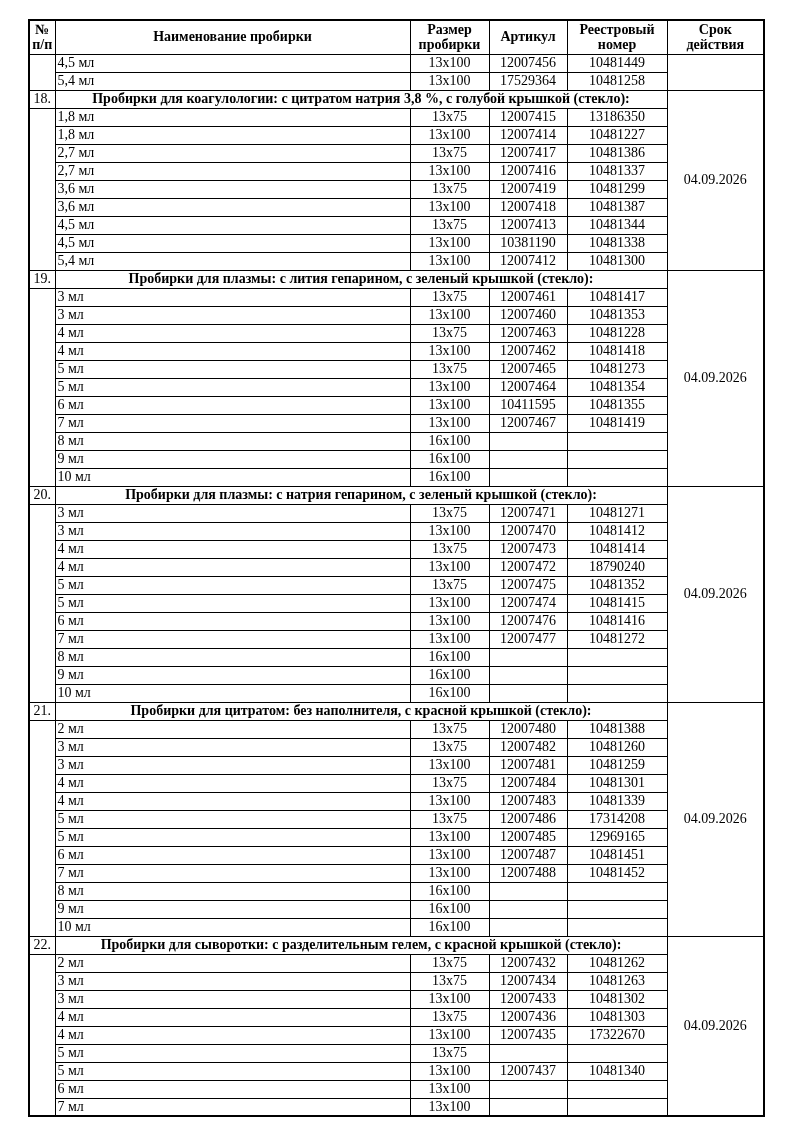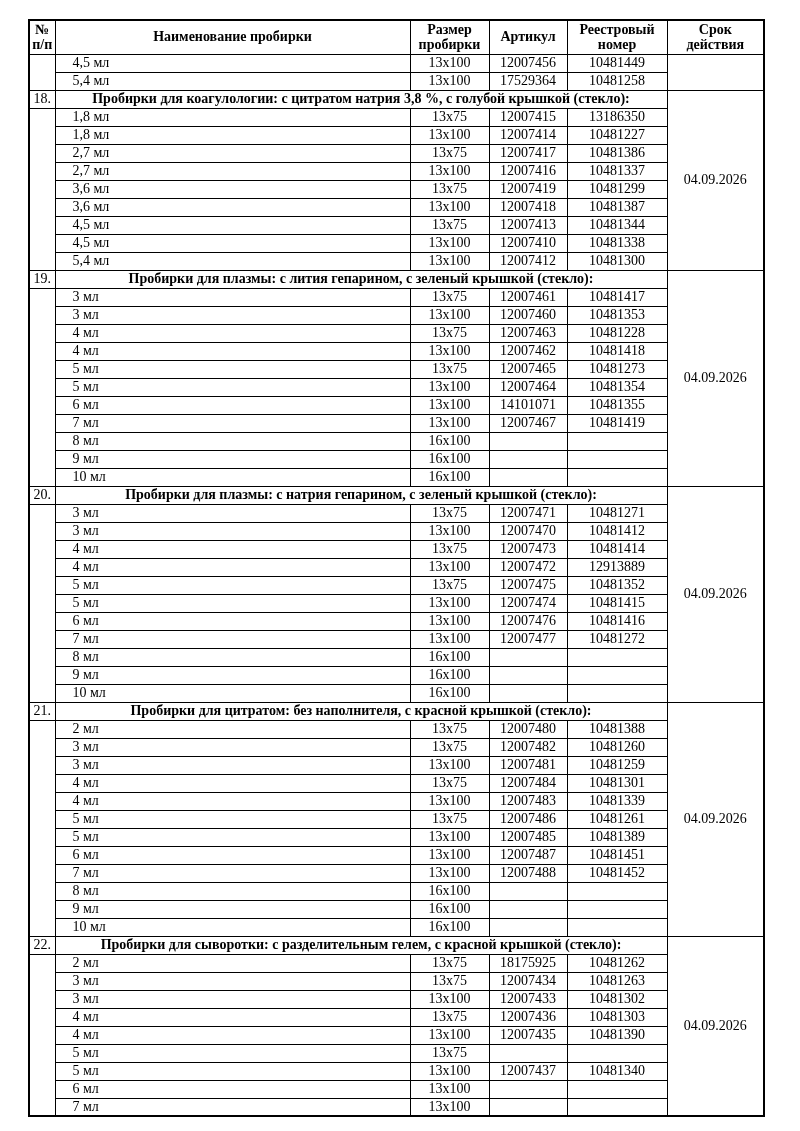--- a/index.html
+++ b/index.html
@@ -42,21 +42,21 @@
     font-weight: bold;
     text-align: center;
     white-space: pre-line;
     font-size: 14px;
   }
   td.cell-num {
     text-align: center;
   }
   td.cell-name {
     text-align: left;
-    padding-left: 17px;
+    padding-left: 2px;
   }
   td.cell-size, td.cell-article, td.cell-registry {
     text-align: center;
   }
   td.cell-section-title {
     font-weight: bold;
     text-align: center;
     white-space: nowrap;
   }
   td.cell-validity {
@@ -150,21 +150,21 @@
         </tr>
         <tr>
           <td class="cell-name">4,5 мл</td>
           <td class="cell-size">13x75</td>
           <td class="cell-article">12007413</td>
           <td class="cell-registry">10481344</td>
         </tr>
         <tr>
           <td class="cell-name">4,5 мл</td>
           <td class="cell-size">13x100</td>
-          <td class="cell-article">12007410</td>
+          <td class="cell-article">10381190</td>
           <td class="cell-registry">10481338</td>
         </tr>
         <tr>
           <td class="cell-name">5,4 мл</td>
           <td class="cell-size">13x100</td>
           <td class="cell-article">12007412</td>
           <td class="cell-registry">10481300</td>
         </tr>
         <tr>
           <td class="cell-num">19.</td>
@@ -204,21 +204,21 @@
         </tr>
         <tr>
           <td class="cell-name">5 мл</td>
           <td class="cell-size">13x100</td>
           <td class="cell-article">12007464</td>
           <td class="cell-registry">10481354</td>
         </tr>
         <tr>
           <td class="cell-name">6 мл</td>
           <td class="cell-size">13x100</td>
-          <td class="cell-article">14101071</td>
+          <td class="cell-article">10411595</td>
           <td class="cell-registry">10481355</td>
         </tr>
         <tr>
           <td class="cell-name">7 мл</td>
           <td class="cell-size">13x100</td>
           <td class="cell-article">12007467</td>
           <td class="cell-registry">10481419</td>
         </tr>
         <tr>
           <td class="cell-name">8 мл</td>
@@ -259,21 +259,21 @@
         <tr>
           <td class="cell-name">4 мл</td>
           <td class="cell-size">13x75</td>
           <td class="cell-article">12007473</td>
           <td class="cell-registry">10481414</td>
         </tr>
         <tr>
           <td class="cell-name">4 мл</td>
           <td class="cell-size">13x100</td>
           <td class="cell-article">12007472</td>
-          <td class="cell-registry">12913889</td>
+          <td class="cell-registry">18790240</td>
         </tr>
         <tr>
           <td class="cell-name">5 мл</td>
           <td class="cell-size">13x75</td>
           <td class="cell-article">12007475</td>
           <td class="cell-registry">10481352</td>
         </tr>
         <tr>
           <td class="cell-name">5 мл</td>
           <td class="cell-size">13x100</td>
@@ -343,27 +343,27 @@
         <tr>
           <td class="cell-name">4 мл</td>
           <td class="cell-size">13x100</td>
           <td class="cell-article">12007483</td>
           <td class="cell-registry">10481339</td>
         </tr>
         <tr>
           <td class="cell-name">5 мл</td>
           <td class="cell-size">13x75</td>
           <td class="cell-article">12007486</td>
-          <td class="cell-registry">10481261</td>
+          <td class="cell-registry">17314208</td>
         </tr>
         <tr>
           <td class="cell-name">5 мл</td>
           <td class="cell-size">13x100</td>
           <td class="cell-article">12007485</td>
-          <td class="cell-registry">10481389</td>
+          <td class="cell-registry">12969165</td>
         </tr>
         <tr>
           <td class="cell-name">6 мл</td>
           <td class="cell-size">13x100</td>
           <td class="cell-article">12007487</td>
           <td class="cell-registry">10481451</td>
         </tr>
         <tr>
           <td class="cell-name">7 мл</td>
           <td class="cell-size">13x100</td>
@@ -390,21 +390,21 @@
         </tr>
         <tr>
           <td class="cell-num">22.</td>
           <td class="cell-section-title" colspan="4">Пробирки для сыворотки: с разделительным гелем, с красной крышкой (стекло):</td>
           <td class="cell-validity" rowspan="10">04.09.2026</td>
         </tr>
         <tr>
           <td class="cell-num" rowspan="9"></td>
           <td class="cell-name">2 мл</td>
           <td class="cell-size">13x75</td>
-          <td class="cell-article">18175925</td>
+          <td class="cell-article">12007432</td>
           <td class="cell-registry">10481262</td>
         </tr>
         <tr>
           <td class="cell-name">3 мл</td>
           <td class="cell-size">13x75</td>
           <td class="cell-article">12007434</td>
           <td class="cell-registry">10481263</td>
         </tr>
         <tr>
           <td class="cell-name">3 мл</td>
@@ -415,21 +415,21 @@
         <tr>
           <td class="cell-name">4 мл</td>
           <td class="cell-size">13x75</td>
           <td class="cell-article">12007436</td>
           <td class="cell-registry">10481303</td>
         </tr>
         <tr>
           <td class="cell-name">4 мл</td>
           <td class="cell-size">13x100</td>
           <td class="cell-article">12007435</td>
-          <td class="cell-registry">10481390</td>
+          <td class="cell-registry">17322670</td>
         </tr>
         <tr>
           <td class="cell-name">5 мл</td>
           <td class="cell-size">13x75</td>
           <td class="cell-article"></td>
           <td class="cell-registry"></td>
         </tr>
         <tr>
           <td class="cell-name">5 мл</td>
           <td class="cell-size">13x100</td>

